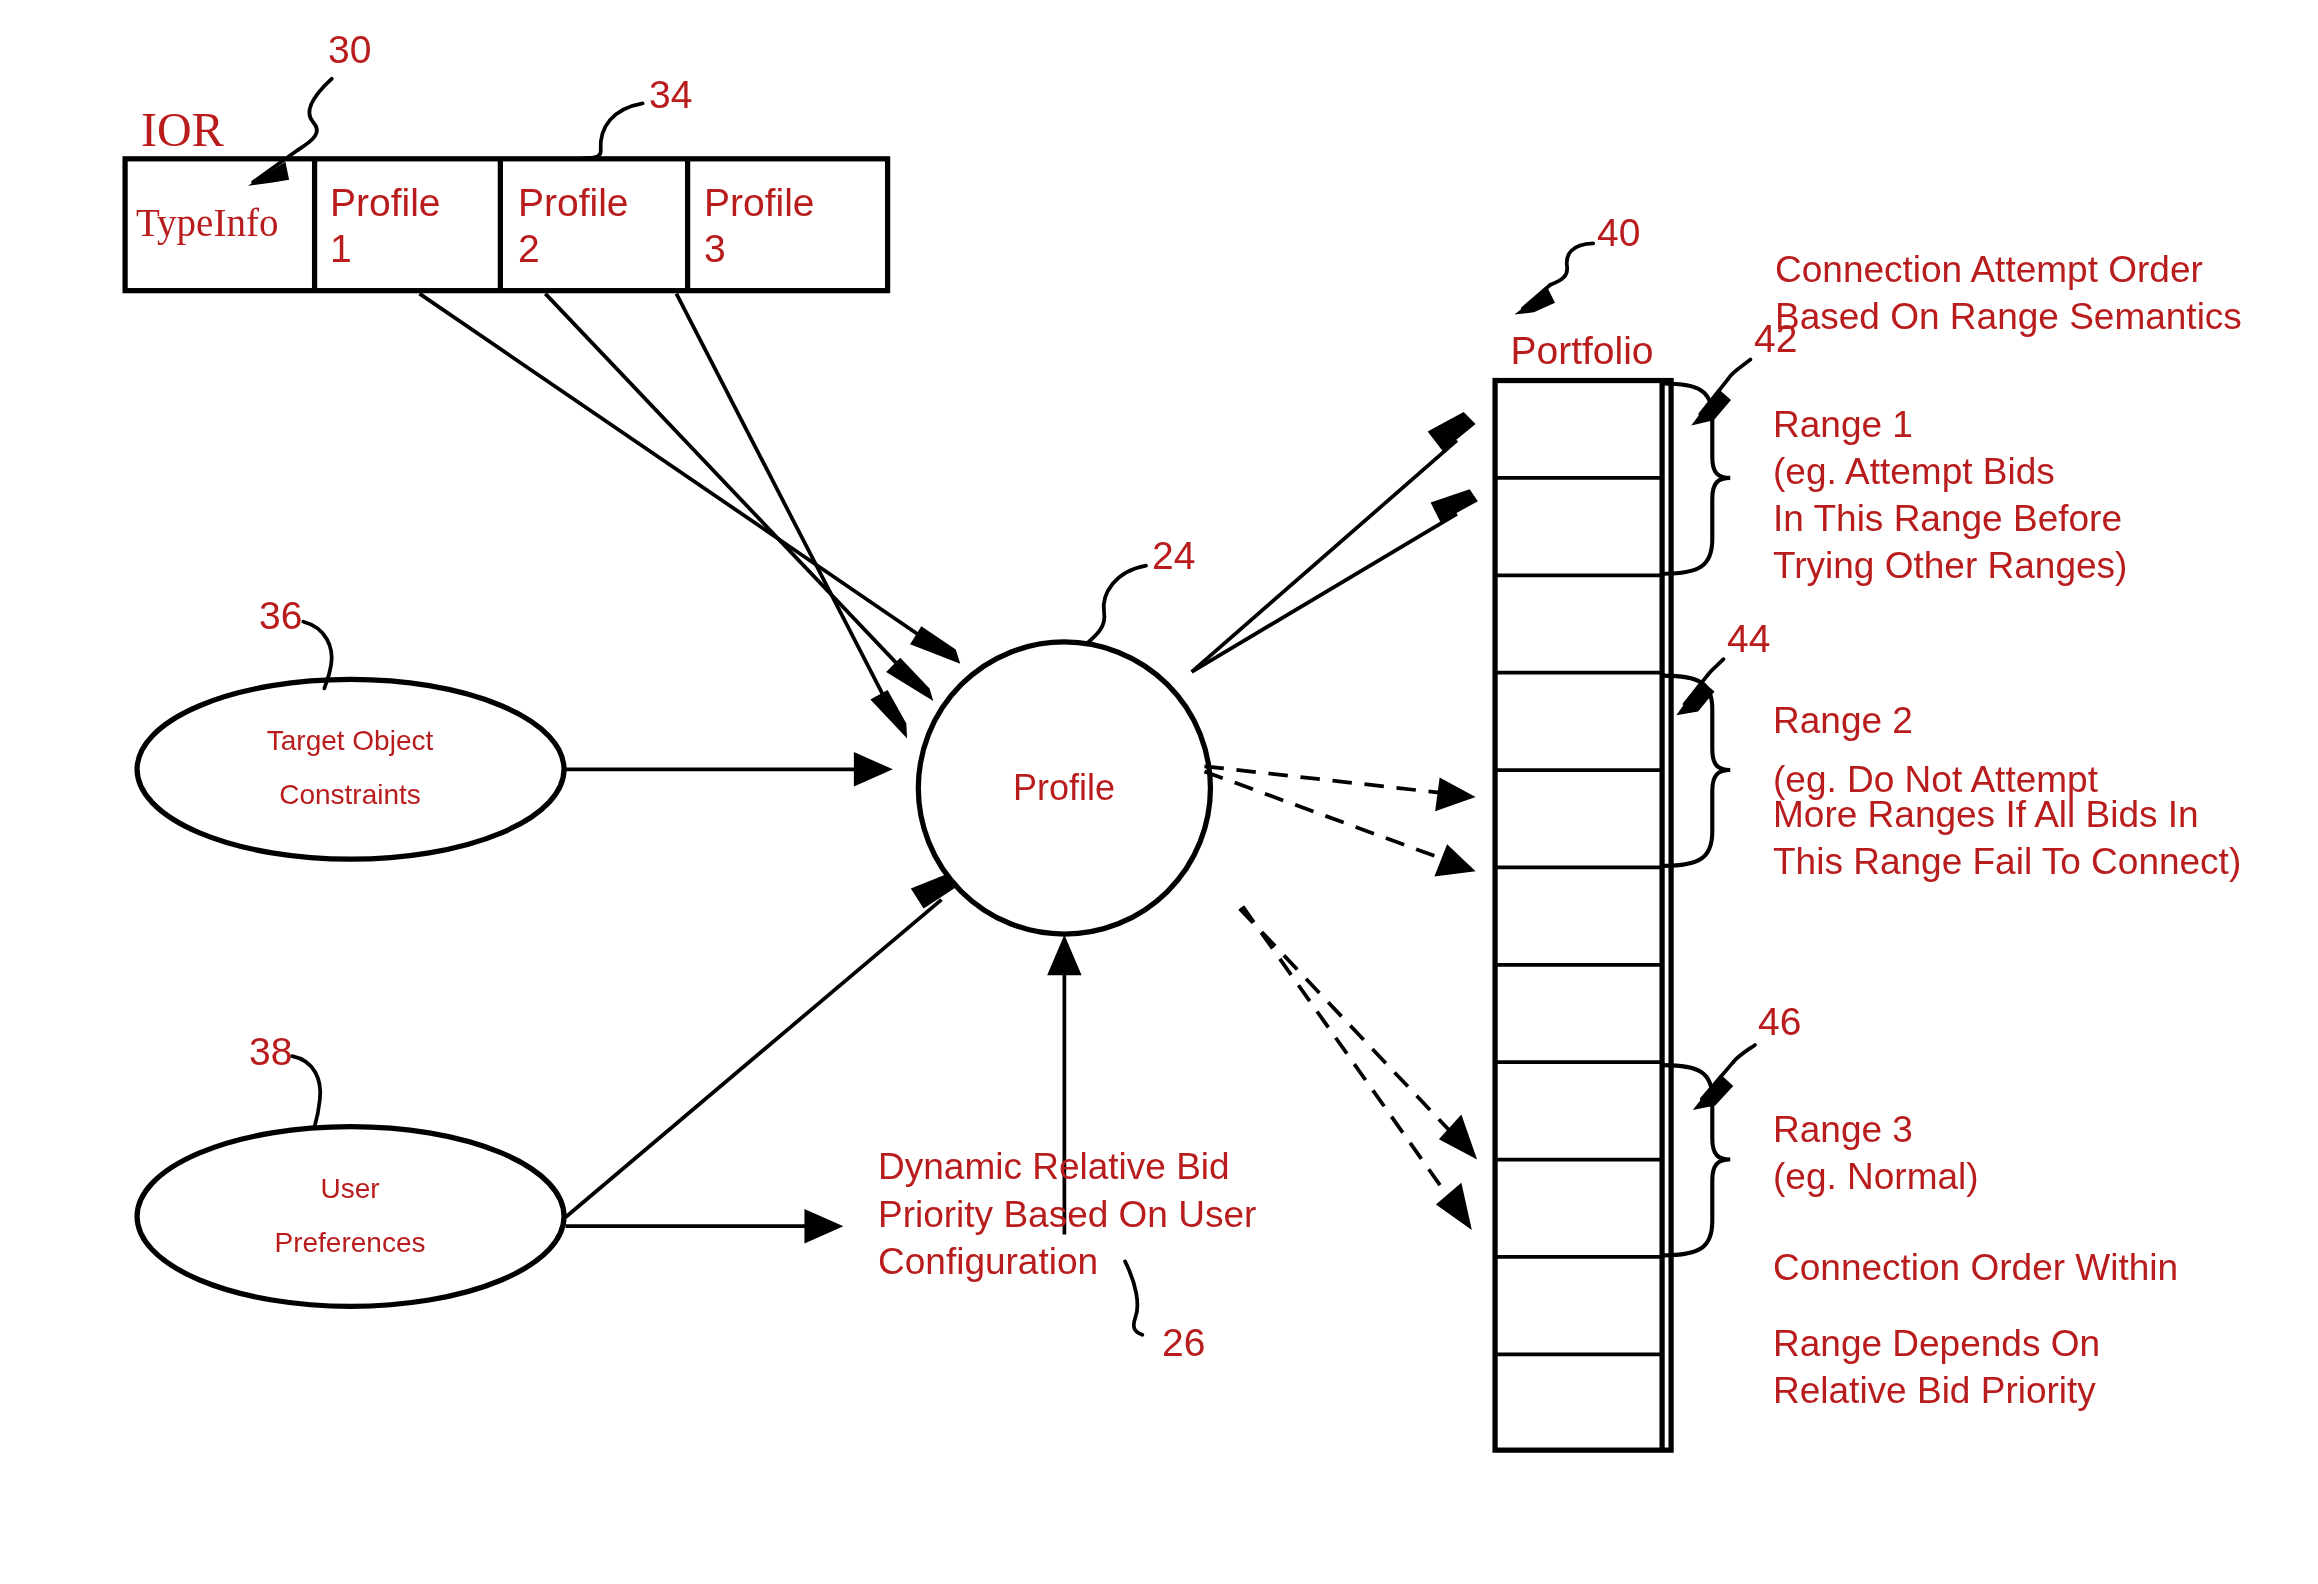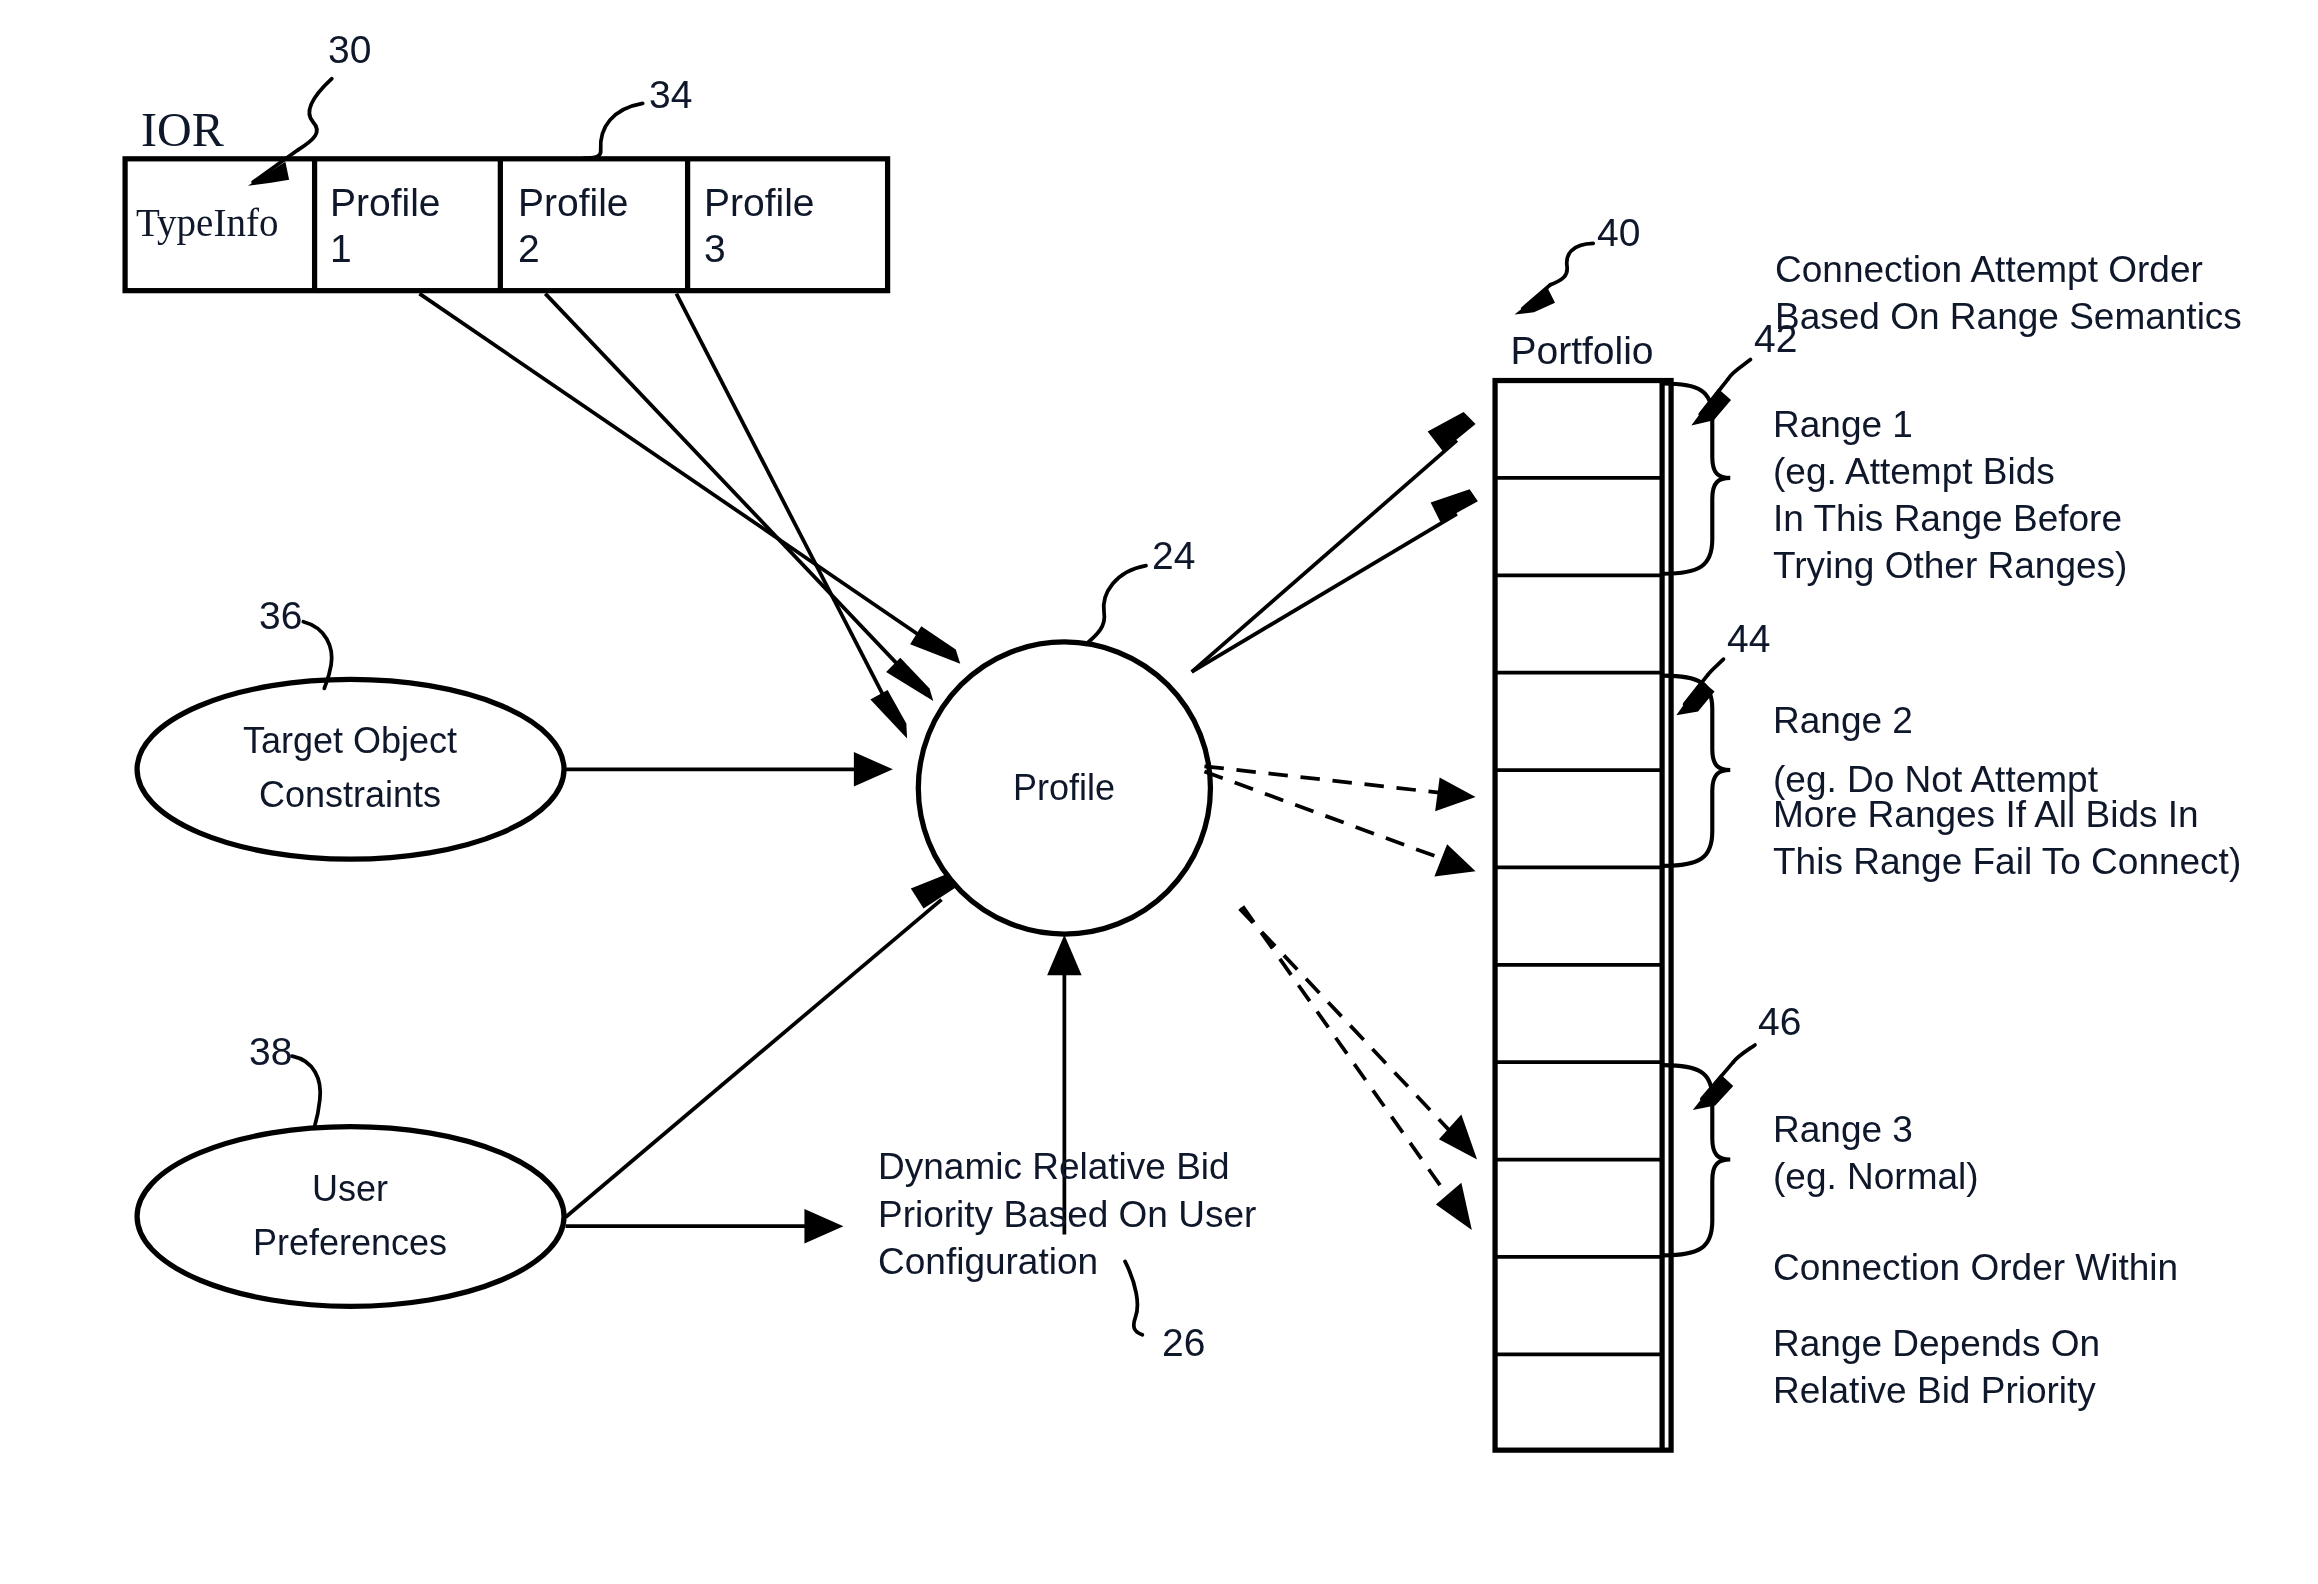--- a/index.html
+++ b/index.html
@@ -48,21 +48,21 @@
     stroke-width: 5;
     stroke-linecap: round;
   }
   .arrowhead {
     fill: #000000;
     stroke: none;
   }
   
   .txt {
     position: absolute;
-    color: #0f172a;
+    color: #b91c1c;
     white-space: pre;
     line-height: 1.0;
   }
   .sans {
     font-family: "Liberation Sans", sans-serif;
   }
   .serif {
     font-family: "Liberation Serif", serif;
   }
   .refnum {
@@ -70,21 +70,21 @@
     font-family: "Liberation Sans", sans-serif;
   }
   .celltext {
     font-size: 39px;
     line-height: 1.12;
   }
   .ior-label {
     font-size: 48px;
   }
   .node-label {
-    font-size: 36px;
+    font-size: 28px;
     text-align: center;
     line-height: 1.2;
   }
   .bidder-label {
     font-size: 36px;
   }
   .portfolio-label {
     font-size: 39px;
   }
   .para {

